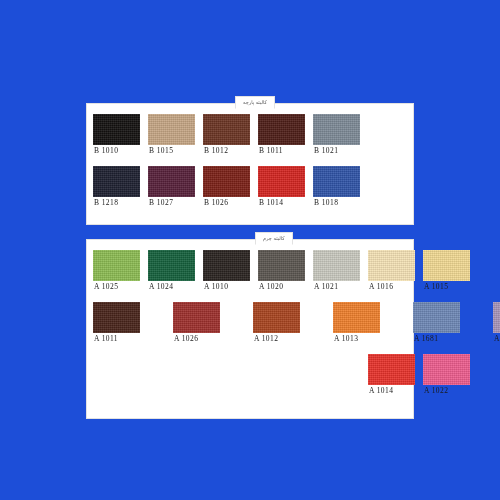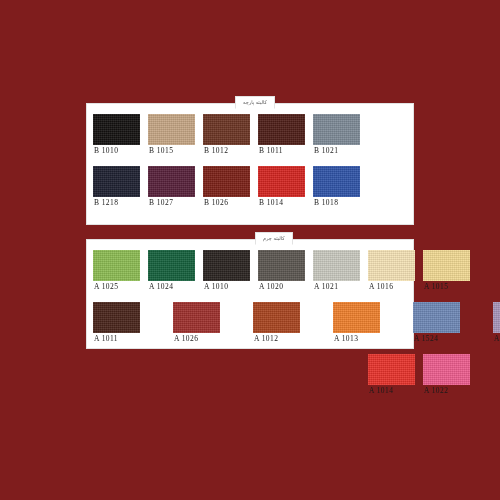--- a/index.html
+++ b/index.html
@@ -11,21 +11,21 @@
     width: 500px;
     height: 500px;
     overflow: hidden;
     font-family: "Liberation Serif", "DejaVu Serif", serif;
   }
 
   #page {
     position: relative;
     width: 500px;
     height: 500px;
-    background: #7f1d1d;
+    background: #1d4ed8;
   }
 
   
   .section {
     position: absolute;
     border: 1px solid #e2e2e2;
     background: #ffffff;
     box-sizing: border-box;
   }
   .section-legend {
@@ -147,21 +147,21 @@
           <span class="swatch-label">B 1014</span>
         </div>
         <div class="swatch-cell">
           <span class="swatch-chip" style="background-color: rgb(47, 83, 168);"></span>
           <span class="swatch-label">B 1018</span>
         </div>
       </div>
     </div>
   </div>
 
-  <div class="section" id="sec-a" style="left:86px; top:239px; width:328px; height:110px;">
+  <div class="section" id="sec-a" style="left:86px; top:239px; width:328px; height:180px;">
     <div class="section-legend legend-pos-b">کالیته چرم</div>
     <div class="rows">
 
       <div class="swatch-row">
         <div class="swatch-cell">
           <span class="swatch-chip" style="background-color: rgb(140, 188, 82);"></span>
           <span class="swatch-label">A 1025</span>
         </div>
         <div class="swatch-cell">
           <span class="swatch-chip" style="background-color: rgb(20, 96, 60);"></span>
@@ -201,21 +201,21 @@
         <div class="swatch-cell">
           <span class="swatch-chip" style="background-color: rgb(169, 68, 31);"></span>
           <span class="swatch-label">A 1012</span>
         </div>
         <div class="swatch-cell">
           <span class="swatch-chip" style="background-color: rgb(239, 127, 44);"></span>
           <span class="swatch-label">A 1013</span>
         </div>
         <div class="swatch-cell">
           <span class="swatch-chip" style="background-color: rgb(110, 136, 182);"></span>
-          <span class="swatch-label">A 1524</span>
+          <span class="swatch-label">A 1681</span>
         </div>
         <div class="swatch-cell">
           <span class="swatch-chip" style="background-color: rgb(168, 149, 185);"></span>
           <span class="swatch-label">A 1244</span>
         </div>
       </div>
 
       <div class="swatch-row" style="margin-top:9px;">
         <div class="swatch-cell spacer"></div>
         <div class="swatch-cell spacer"></div>

